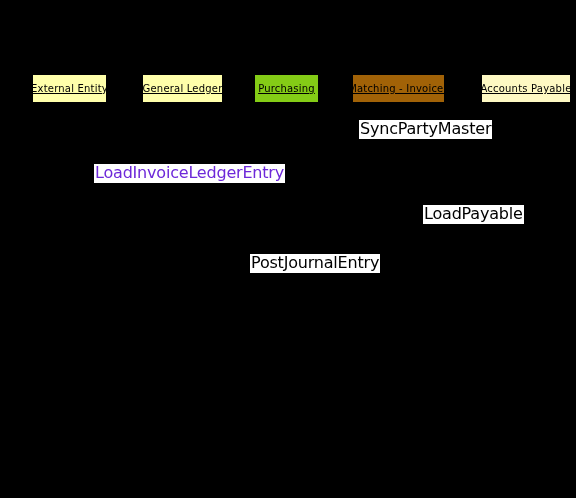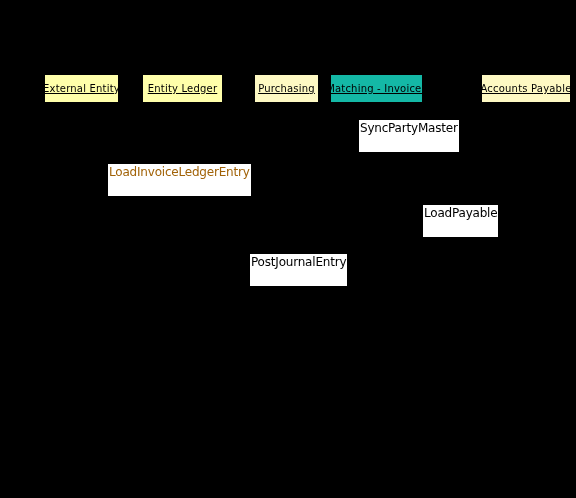--- a/index.html
+++ b/index.html
@@ -37,55 +37,55 @@
     text-decoration: underline;
     white-space: nowrap;
     letter-spacing: 0.2px;
   }
   
   .message {
     position: absolute;
     background: #FFFFFF;
     color: #000000;
     font-family: "DejaVu Sans", sans-serif;
-    font-size: 12px;
+    font-size: 16px;
     line-height: 17px;
-    height: 32px;
+    height: 19px;
     white-space: nowrap;
     padding: 0 1px;
     box-sizing: border-box;
     letter-spacing: -0.2px;
   }
 </style>
 </head>
 <body style="background: rgb(0, 0, 0);">
 
 <div id="canvas" style="background: rgb(0, 0, 0);">
 
-  <div class="participant" style="left: 44px; top: 74px; width: 75px; height: 29px; background: rgb(255, 255, 170); border-color: rgb(0, 0, 0);">
+  <div class="participant" style="left: 32px; top: 74px; width: 75px; height: 29px; background: rgb(255, 255, 170); border-color: rgb(0, 0, 0);">
     <span class="plabel">External Entity</span>
   </div>
 
   <div class="participant" style="left: 142px; top: 74px; width: 81px; height: 29px; background: rgb(255, 255, 170); border-color: rgb(0, 0, 0);">
-    <span class="plabel">Entity Ledger</span>
+    <span class="plabel">General Ledger</span>
   </div>
 
-  <div class="participant" style="left: 254px; top: 74px; width: 65px; height: 29px; background: #fef9c3; border-color: rgb(0, 0, 0);">
+  <div class="participant" style="left: 254px; top: 74px; width: 65px; height: 29px; background: #84cc16; border-color: rgb(0, 0, 0);">
     <span class="plabel">Purchasing</span>
   </div>
 
-  <div class="participant" style="left: 330px; top: 74px; width: 93px; height: 29px; background: #14b8a6; border-color: rgb(0, 0, 0);">
+  <div class="participant" style="left: 352px; top: 74px; width: 93px; height: 29px; background: #a16207; border-color: rgb(0, 0, 0);">
     <span class="plabel">Matching - Invoices</span>
   </div>
 
   <div class="participant" style="left: 481px; top: 74px; width: 90px; height: 29px; background: #fef9c3; border-color: rgb(0, 0, 0);">
     <span class="plabel">Accounts Payable</span>
   </div>
 
   <div class="message" style="left: 359px; top: 120px; background: rgb(255, 255, 255); color: rgb(0, 0, 0);">SyncPartyMaster</div>
 
-  <div class="message" style="left: 108px; top: 164px; background: rgb(255, 255, 255); color: #a16207;">LoadInvoiceLedgerEntry</div>
+  <div class="message" style="left: 94px; top: 164px; background: rgb(255, 255, 255); color: #6d28d9;">LoadInvoiceLedgerEntry</div>
 
   <div class="message" style="left: 250px; top: 254px; background: rgb(255, 255, 255); color: rgb(0, 0, 0);">PostJournalEntry</div>
 
   <div class="message" style="left: 423px; top: 205px; background: rgb(255, 255, 255); color: rgb(0, 0, 0);">LoadPayable</div>
 
 </div>
 
 </body></html>

